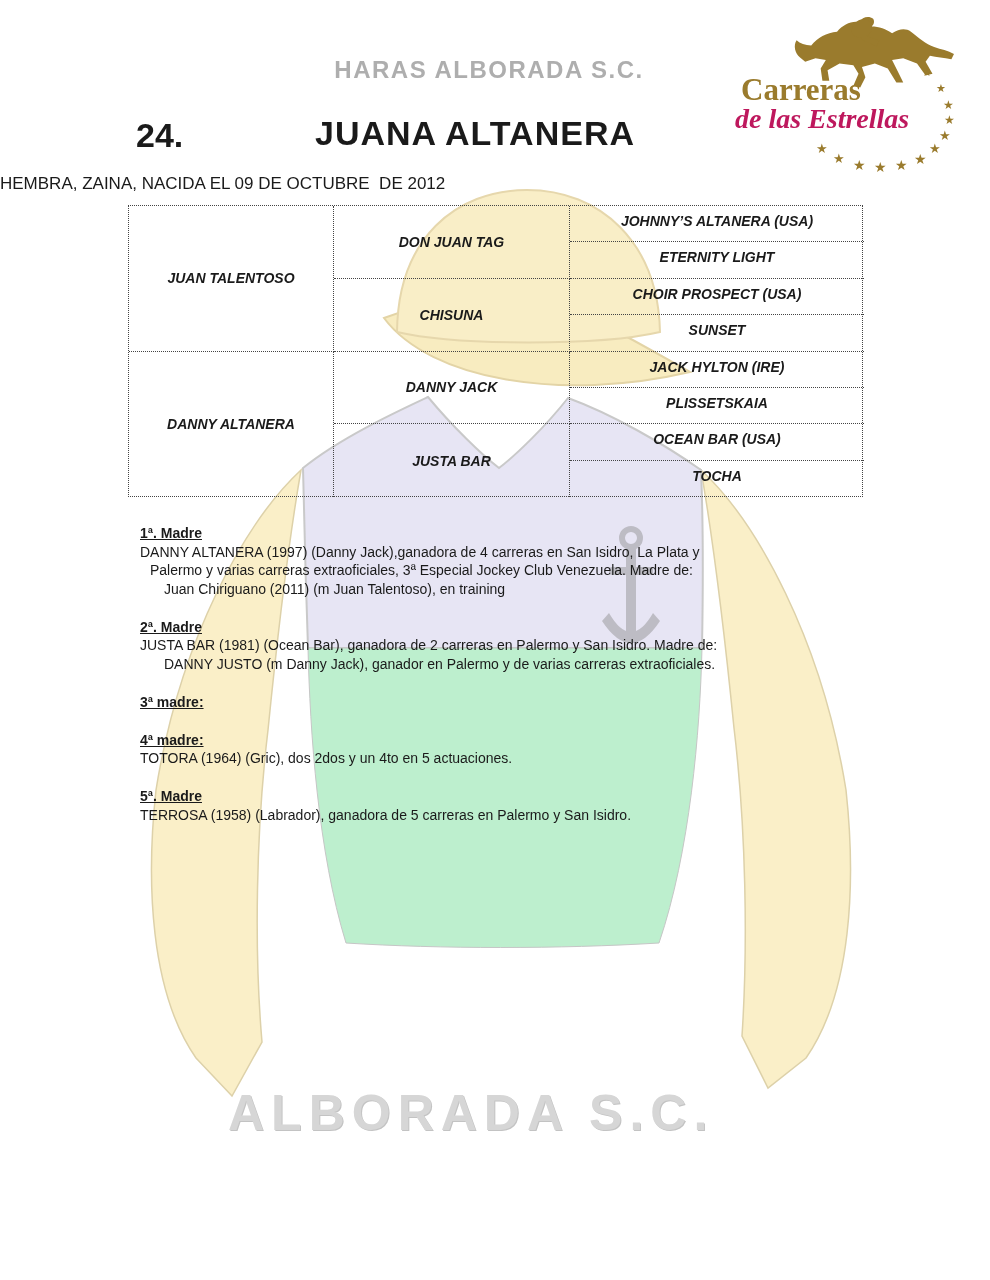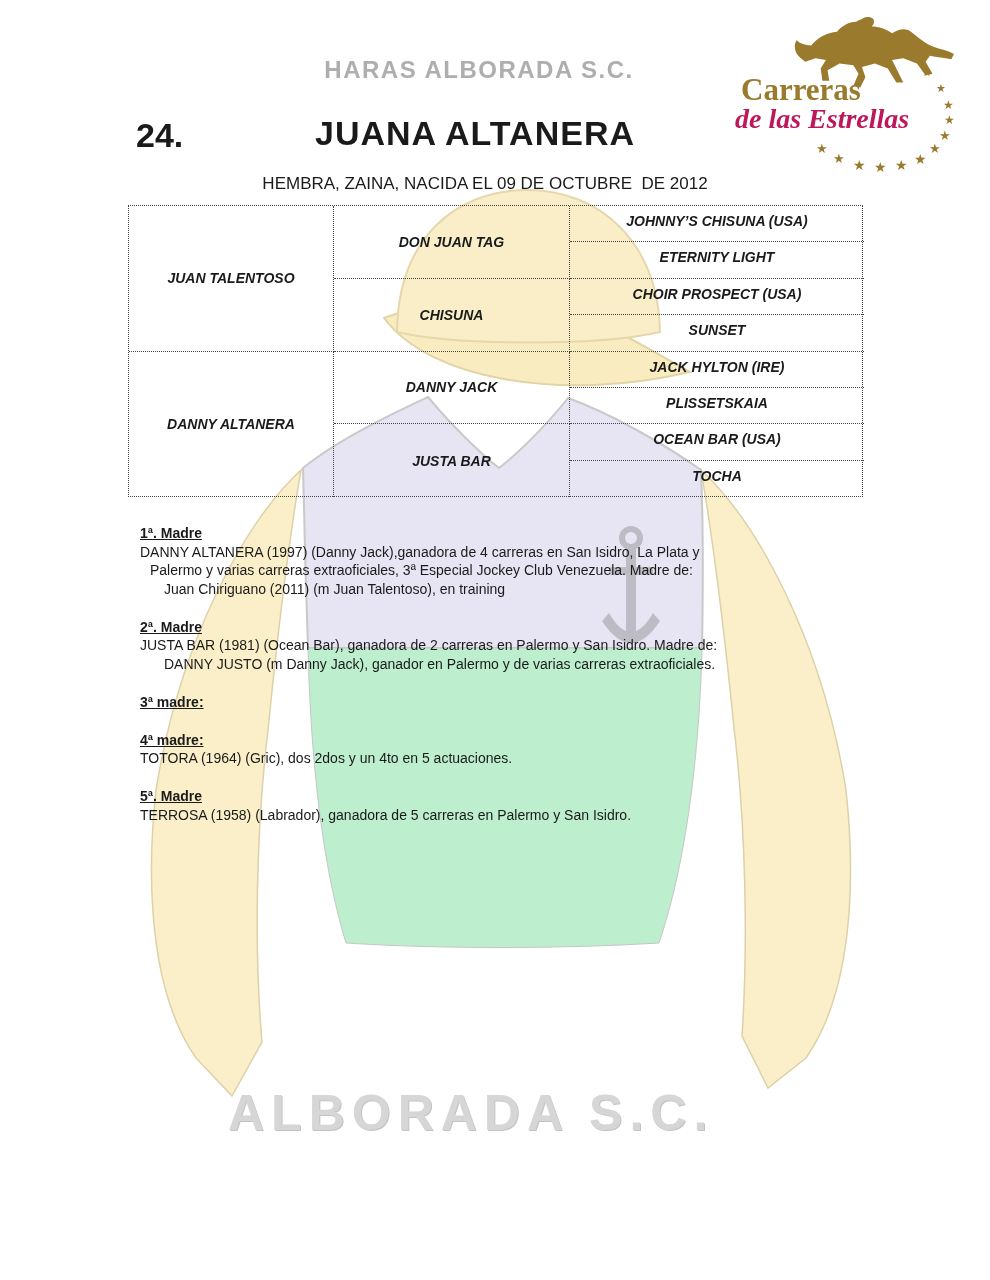--- a/index.html
+++ b/index.html
@@ -10,33 +10,33 @@
   }
   
   .silk-svg{position:absolute;left:0;top:0;z-index:0;}
   .wm-footer{
     position:absolute;left:228px;top:1088px;z-index:0;
     font-size:50px;font-weight:bold;letter-spacing:7px;line-height:1;
     color:#d6d6d6;text-shadow:1px 1px 0 #c3c3c3;white-space:nowrap;
   }
   
   .wm-header{
-    position:absolute;left:4px;top:56px;width:950px;text-align:center;z-index:2;
+    position:absolute;left:14px;top:56px;width:950px;text-align:center;z-index:2;
     font-size:24px;font-weight:bold;letter-spacing:1.5px;color:#aeaeae;
   }
   .title-number{
     position:absolute;left:136px;top:116px;z-index:2;
     font-size:34px;font-weight:bold;
   }
   .title-name{
     position:absolute;left:0;top:114px;width:950px;text-align:center;z-index:2;
     font-size:34px;font-weight:bold;letter-spacing:1px;
   }
   .subtitle{
-    position:absolute;left:0;top:174px;width:970px;text-align:center;z-index:2;
+    position:absolute;left:0;top:174px;width:970px;text-align:left;z-index:2;
     font-size:17px;white-space:pre;
   }
   
   .logo{position:absolute;left:733px;top:12px;width:252px;height:168px;z-index:3;}
   .logo .horse{position:absolute;left:55px;top:2px;width:172px;height:80px;}
   .logo .l1{
     position:absolute;left:8px;top:62px;
     font-family:"Liberation Serif",serif;font-weight:bold;
     font-size:31px;color:#9a7b2d;line-height:1;
   }
@@ -149,21 +149,21 @@
 
   <div class="ped">
     <div class="cell g1a br bb">JUAN TALENTOSO</div>
     <div class="cell g1b br">DANNY ALTANERA</div>
 
     <div class="cell g2a br bb">DON JUAN TAG</div>
     <div class="cell g2b br bb">CHISUNA</div>
     <div class="cell g2c br bb">DANNY JACK</div>
     <div class="cell g2d br">JUSTA BAR</div>
 
-    <div class="cell g3 g3r bb" style="grid-row:1;">JOHNNY’S CHISUNA (USA)</div>
+    <div class="cell g3 g3r bb" style="grid-row:1;">JOHNNY’S ALTANERA (USA)</div>
     <div class="cell g3 g3r bb" style="grid-row:2;">ETERNITY LIGHT</div>
     <div class="cell g3 g3r bb" style="grid-row:3;">CHOIR PROSPECT (USA)</div>
     <div class="cell g3 g3r bb" style="grid-row:4;">SUNSET</div>
     <div class="cell g3 g3r bb" style="grid-row:5;">JACK HYLTON (IRE)</div>
     <div class="cell g3 g3r bb" style="grid-row:6;">PLISSETSKAIA</div>
     <div class="cell g3 g3r bb" style="grid-row:7;">OCEAN BAR (USA)</div>
     <div class="cell g3 g3r" style="grid-row:8;">TOCHA</div>
   </div>
 
   <div class="madres">

